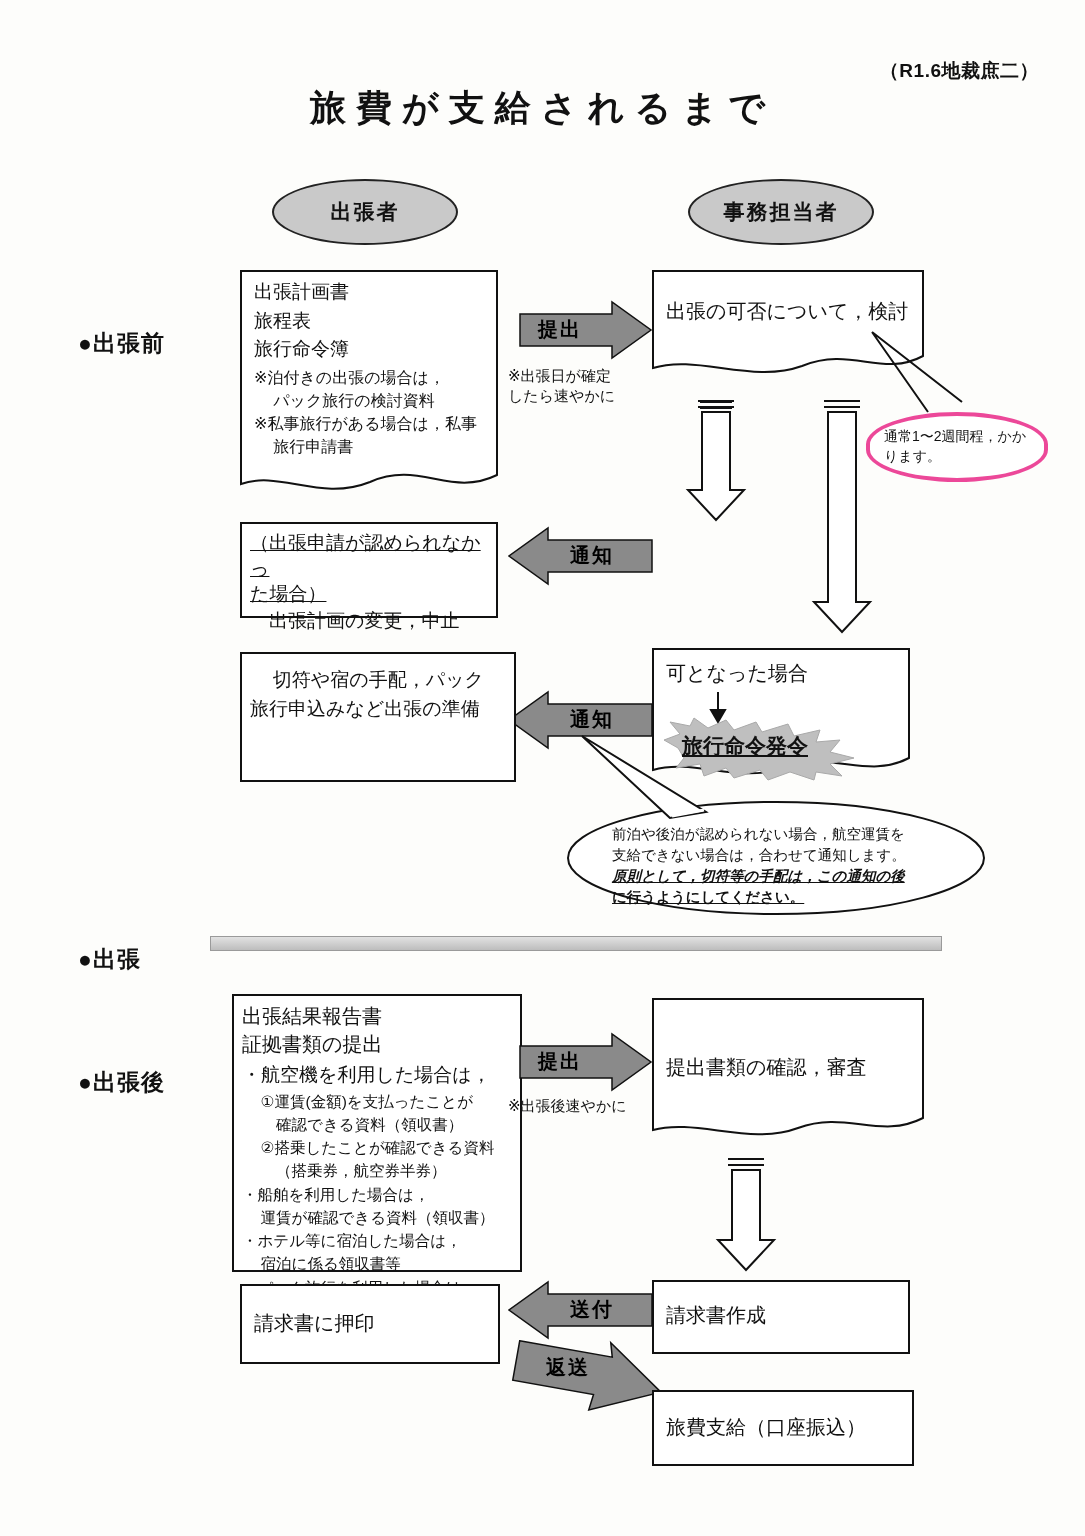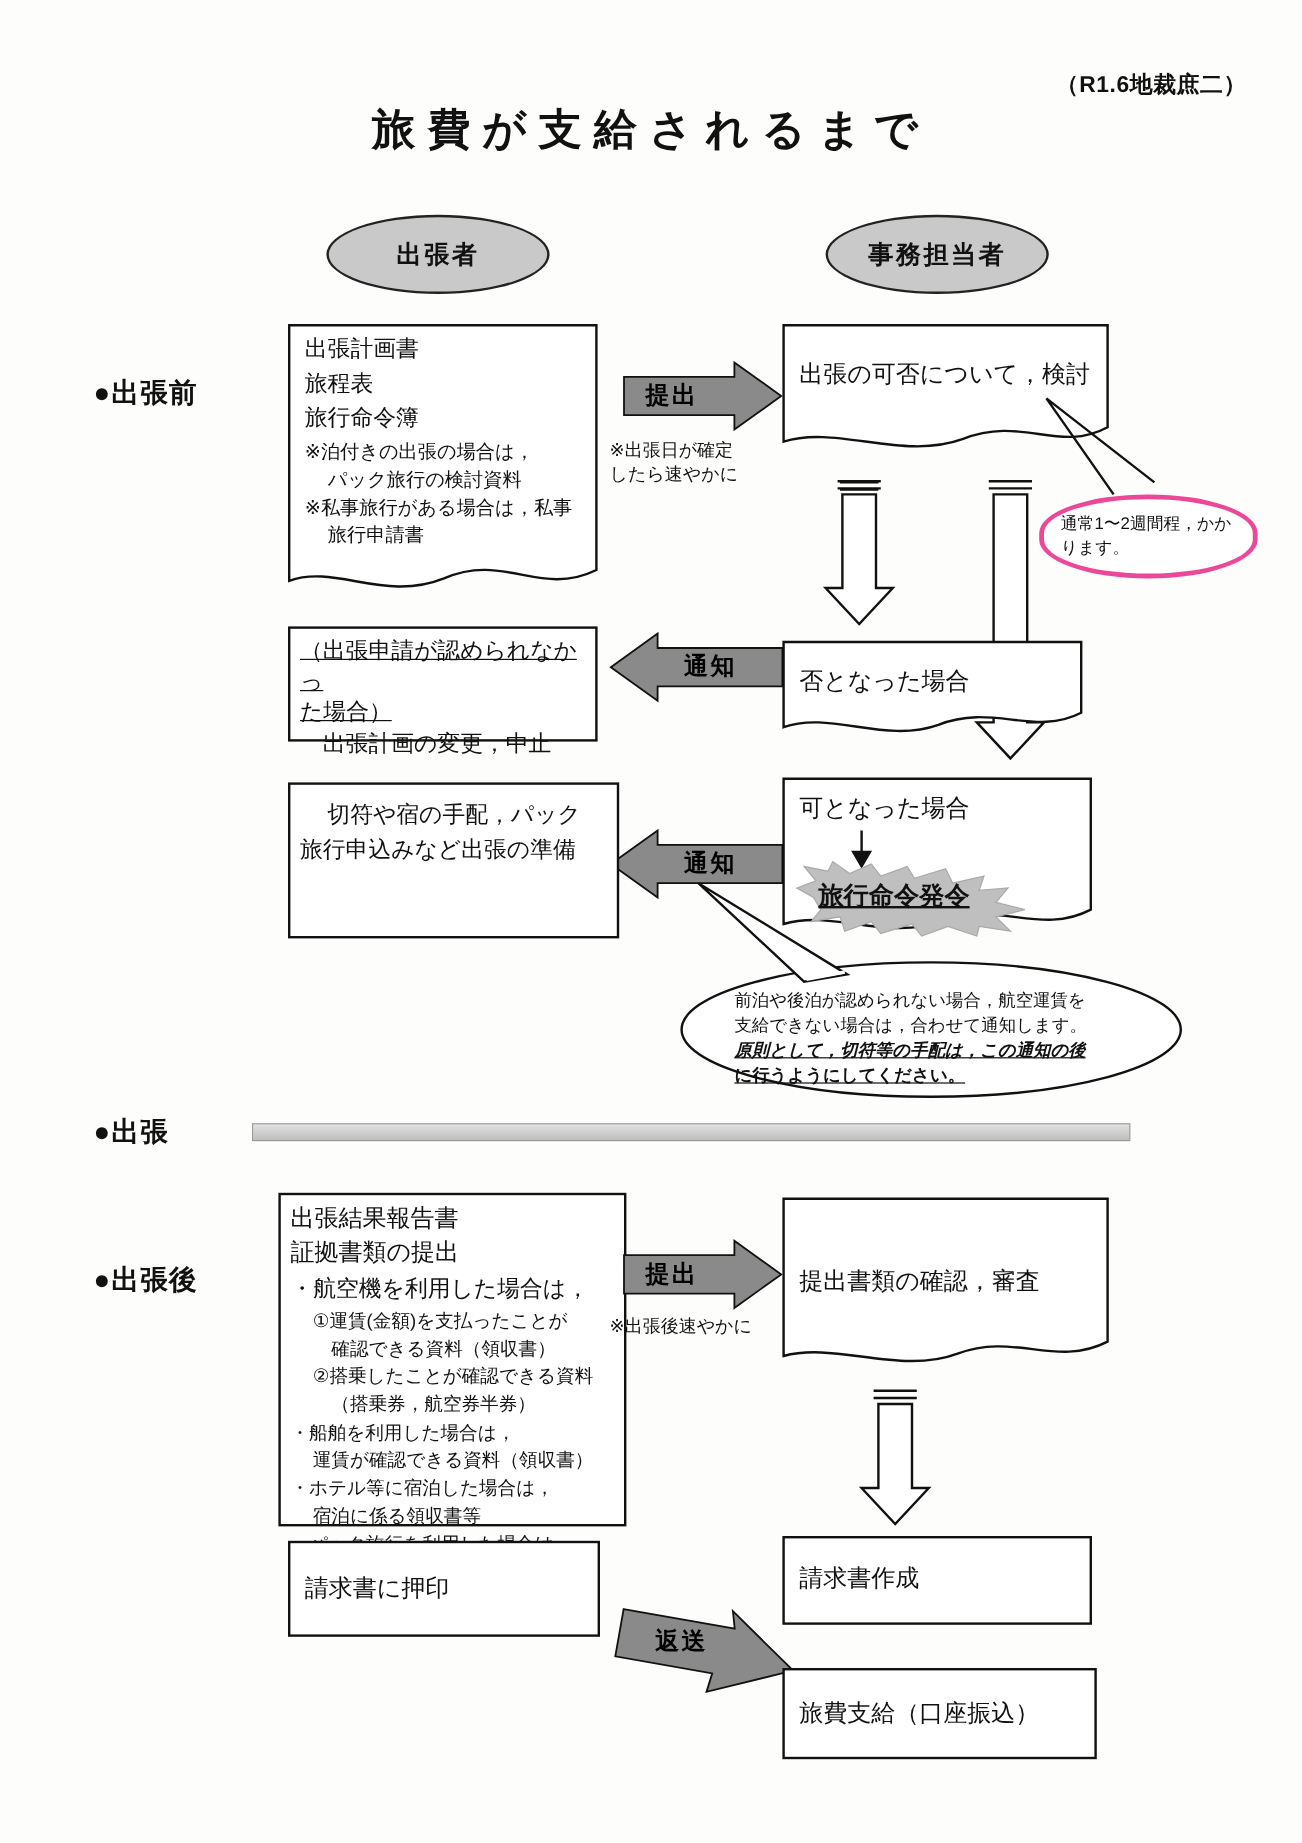--- a/index.html
+++ b/index.html
@@ -29,21 +29,21 @@
     width:182px;height:62px;border-radius:50%;
     background:#c9c9c9;border:2px solid #222;
     display:flex;align-items:center;justify-content:center;
     font-size:21px;font-weight:700;letter-spacing:2px;
   }
   #lane-traveler{left:272px;top:163px;}
   #lane-staff{left:688px;top:163px;}
 
   
   .stage-label{
-    font-size:23px;font-weight:800;letter-spacing:1px;
+    font-size:23px;font-weight:800;letter-spacing:1px;margin-top:16px;
   }
   #stage-before{left:78px;top:296px;}
   #stage-during{left:78px;top:912px;}
   #stage-after{left:78px;top:1035px;}
   
 
   .underline{ text-decoration:underline; }
 
   
   .arrow-label{
@@ -135,26 +135,20 @@
     </svg>
   </div>
 
   <div class="abs" style="left:812px;top:382px;width:60px;height:238px;">
     <svg width="60" height="238" viewBox="0 0 60 238">
       <path d="M16,14 H44 V204 H58 L30,234 L2,204 H16 Z" fill="#ffffff" stroke="#111" stroke-width="2"></path>
       <path d="M12,3 H48 M12,9 H48" stroke="#111" stroke-width="2" fill="none"></path>
     </svg>
   </div>
 
-  <div class="abs" style="left:652px;top:518px;width:250px;height:84px;">
-    <svg width="250" height="84" viewBox="0 0 250 84" style="position:absolute;left:0;top:0;">
-      <path d="M1,1 H249 V60 C210,80 175,52 130,70 C85,86 40,58 1,72 Z" fill="#ffffff" stroke="#111" stroke-width="2"></path>
-    </svg>
-    <div class="abs" style="left:14px;top:20px;font-size:20px;">否となった場合</div>
-  </div>
 
   <div class="abs" style="left:508px;top:512px;width:144px;height:56px;">
     <svg width="144" height="56" viewBox="0 0 144 56">
       <path d="M144,12 H40 V0 L1,28 L40,56 V44 H144 Z" fill="#8a8a8a" stroke="#111" stroke-width="1.5"></path>
     </svg>
     <div class="abs arrow-label" style="left:62px;top:14px;">通知</div>
   </div>
 
   <div class="abs" style="left:240px;top:506px;width:258px;height:96px;">
     <svg width="258" height="96" viewBox="0 0 258 96" style="position:absolute;left:0;top:0;">
@@ -258,20 +252,26 @@
     </svg>
   </div>
 
   <div class="abs" style="left:652px;top:1264px;width:258px;height:74px;">
     <svg width="258" height="74" viewBox="0 0 258 74" style="position:absolute;left:0;top:0;">
       <rect x="1" y="1" width="256" height="72" fill="#fff" stroke="#111" stroke-width="2"></rect>
     </svg>
     <div class="abs" style="left:14px;top:22px;font-size:20px;">請求書作成</div>
   </div>
 
+  <div class="abs" style="left:508px;top:1266px;width:144px;height:56px;">
+    <svg width="144" height="56" viewBox="0 0 144 56">
+      <path d="M144,12 H40 V0 L1,28 L40,56 V44 H144 Z" fill="#8a8a8a" stroke="#111" stroke-width="1.5"></path>
+    </svg>
+    <div class="abs arrow-label" style="left:62px;top:14px;">送付</div>
+  </div>
 
   <div class="abs" style="left:240px;top:1268px;width:260px;height:80px;">
     <svg width="260" height="80" viewBox="0 0 260 80" style="position:absolute;left:0;top:0;">
       <rect x="1" y="1" width="258" height="78" fill="#fff" stroke="#111" stroke-width="2"></rect>
     </svg>
     <div class="abs" style="left:14px;top:26px;font-size:20px;">請求書に押印</div>
   </div>
 
   <div class="abs" style="left:512px;top:1324px;width:160px;height:92px;">
     <svg width="160" height="92" viewBox="0 0 160 92">

